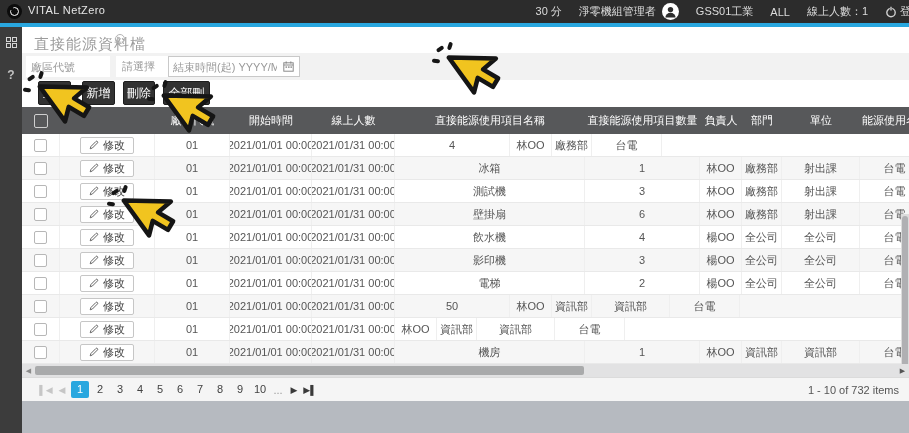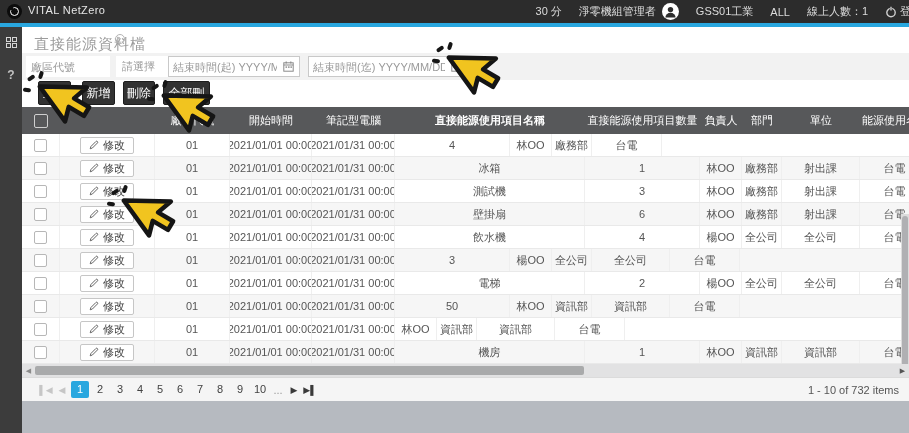--- a/index.html
+++ b/index.html
@@ -155,54 +155,40 @@
           <rect x="0.8" y="1.8" width="9.4" height="8.4" fill="#fff" stroke="#8b8b8b" stroke-width="1"></rect>
           <line x1="0.8" y1="4" x2="10.2" y2="4" stroke="#8b8b8b" stroke-width="1"></line>
           <line x1="3.2" y1="0.4" x2="3.2" y2="2.4" stroke="#8b8b8b" stroke-width="1.2"></line>
           <line x1="7.8" y1="0.4" x2="7.8" y2="2.4" stroke="#8b8b8b" stroke-width="1.2"></line>
           <rect x="2.5" y="5.4" width="1.6" height="1.4" fill="#8b8b8b"></rect>
           <rect x="5" y="5.4" width="1.6" height="1.4" fill="#8b8b8b"></rect>
           <rect x="7.4" y="5.4" width="1.6" height="1.4" fill="#8b8b8b"></rect>
         </svg>
       </span>
     </div>
-    <div class="fdate" id="f-date2">
-      <input placeholder="結束時間(迄) YYYY/MM/DD" style="">
-      <span class="calbtn">
-        <svg width="11" height="11" viewBox="0 0 11 11">
-          <rect x="0.8" y="1.8" width="9.4" height="8.4" fill="#fff" stroke="#8b8b8b" stroke-width="1"></rect>
-          <line x1="0.8" y1="4" x2="10.2" y2="4" stroke="#8b8b8b" stroke-width="1"></line>
-          <line x1="3.2" y1="0.4" x2="3.2" y2="2.4" stroke="#8b8b8b" stroke-width="1.2"></line>
-          <line x1="7.8" y1="0.4" x2="7.8" y2="2.4" stroke="#8b8b8b" stroke-width="1.2"></line>
-          <rect x="2.5" y="5.4" width="1.6" height="1.4" fill="#8b8b8b"></rect>
-          <rect x="5" y="5.4" width="1.6" height="1.4" fill="#8b8b8b"></rect>
-          <rect x="7.4" y="5.4" width="1.6" height="1.4" fill="#8b8b8b"></rect>
-        </svg>
-      </span>
-    </div>
   </div>
 
   <div class="toolbar">
     <button class="tbtn" id="btn-search">查詢</button>
     <button class="tbtn" id="btn-add">新增</button>
     <button class="tbtn" id="btn-del">刪除</button>
     <button class="tbtn" id="btn-delall">全部刪除</button>
   </div>
 
   <div class="grid">
     <div class="ghead">
       <div class="hc0" style="width:38px">
         <span class="hcbx"></span>
       </div>
       <div class="hc0" style="width:95px"></div>
 
     <div class="hcell" style="width: 75px;">廠區代號</div>
         <div class="hcell" style="width: 82px;">開始時間</div>
-        <div class="hcell" style="width: 83px;">筆記型電腦</div>
-        <div class="hcell" style="width: 190px; font-weight: bold;">直接能源使用項目名稱</div>
+        <div class="hcell" style="width: 83px;">線上人數</div>
+        <div class="hcell" style="width: 190px;">直接能源使用項目名稱</div>
         <div class="hcell" style="width: 115px;">直接能源使用項目數量</div>
         <div class="hcell" style="width: 42px;">負責人</div>
         <div class="hcell" style="width: 40px;">部門</div>
         <div class="hcell" style="width: 78px;">單位</div>
         <div class="hcell" style="width: 70px;">能源使用名稱</div>
       </div>
     <div class="gbody">
 
     <div class="grow">
           <div class="cell" style="width: 38px;">
@@ -320,20 +306,21 @@
             <button class="editbtn">
               <svg width="10" height="10" viewBox="0 0 10 10">
                 <path d="M1.2,8.8 L1.9,6.5 L6.9,1.5 a1,1 0 0 1 1.5,1.5 L3.4,8 Z" fill="none" stroke="#666" stroke-width="1"></path>
               </svg>
               <span>修改</span>
             </button>
           </div>
           <div class="cell" style="width: 75px;">01</div>
           <div class="cell" style="width: 82px;">2021/01/01 00:00</div>
           <div class="cell" style="width: 83px;">2021/01/31 00:00</div>
+          <div class="cell" style="width: 190px;">影印機</div>
           <div class="cell" style="width: 115px;">3</div>
           <div class="cell" style="width: 42px;">楊OO</div>
           <div class="cell" style="width: 40px;">全公司</div>
           <div class="cell" style="width: 78px;">全公司</div>
           <div class="cell" style="width: 70px;">台電</div>
         </div>
         <div class="grow">
           <div class="cell" style="width: 38px;">
             <span class="cbx"></span>
           </div>

